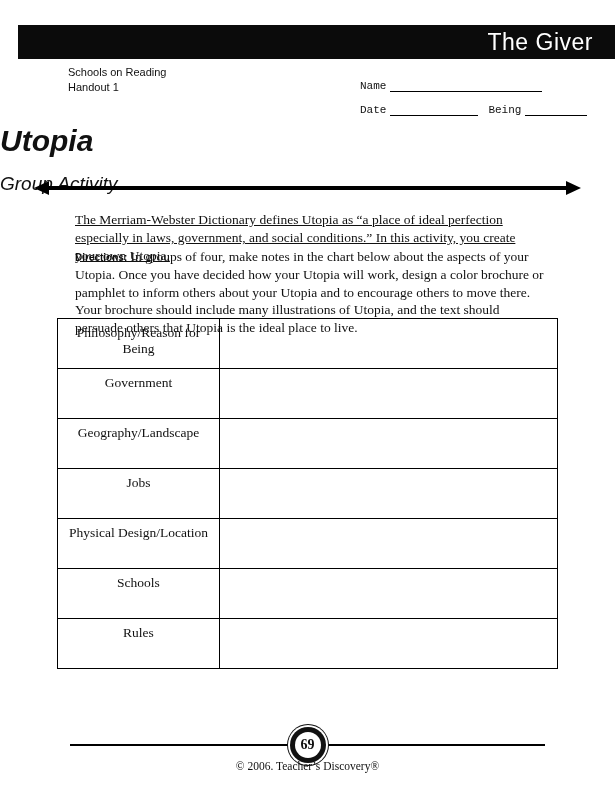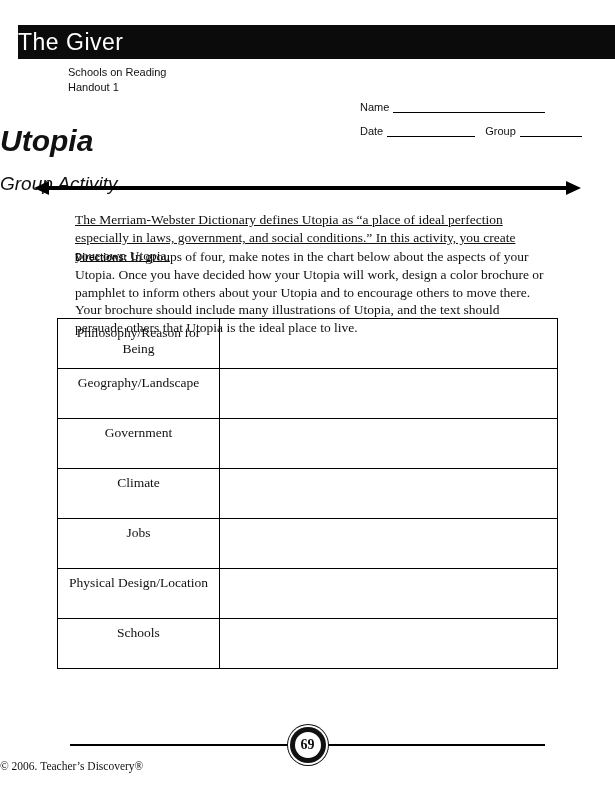--- a/index.html
+++ b/index.html
@@ -2,33 +2,33 @@
 <html><head>
 <meta charset="utf-8">
 <style>
   * { margin: 0; padding: 0; box-sizing: border-box; }
   html, body { width: 615px; height: 800px; background: #ffffff; }
   body { position: relative; font-family: "Liberation Serif", serif; color: #111; overflow: hidden; }
 
   .banner {
     position: absolute; top: 25px; left: 18px; right: 0; height: 34px;
     background: #0b0b0b; color: #ffffff;
-    display: flex; align-items: center; justify-content: flex-start;
+    display: flex; align-items: center; justify-content: flex-end;
     padding-right: 22px;
     font-family: "Liberation Sans", sans-serif;
     font-size: 23px; letter-spacing: 0.5px;
   }
 
   .handout-info {
     position: absolute; top: 65px; left: 68px;
     font-family: "Liberation Sans", sans-serif;
     font-size: 11px; line-height: 1.35;
   }
 
-  .namedate { position: absolute; left: 360px; font-family: Liberation Sans, sans-serif; font-size: 11px; margin-top: 21px; }
+  .namedate { position: absolute; left: 360px; font-family: Liberation Mono, monospace; font-size: 11px; }
   .namedate .blank { display: inline-block; border-bottom: 1px solid #000; height: 11px; vertical-align: bottom; margin-left: 4px; }
   .name-row { top: 80px; }
   .date-row { top: 104px; }
   .blank-name { width: 152px; }
   .blank-date { width: 88px; margin-right: 10px; }
   .blank-hour { width: 62px; }
 
   .title-block { position: absolute; top: 124px; left: 0; width: 100%; }
   .title-main {
     font-family: "Liberation Sans", sans-serif;
@@ -77,41 +77,41 @@
     padding-left: 32px;
   }
   .page-badge .inner {
     position: absolute; top: 5px; left: 5px; right: 5px; bottom: 5px;
     background: #fff; border-radius: 50%;
     display: flex; align-items: center; justify-content: center;
     font-family: "Liberation Serif", serif; font-weight: bold; font-size: 14px; color: #111;
   }
   .copyright {
     position: absolute; top: 760px; left: 0; width: 100%;
-    font-size: 11.5px;
+    text-align: center; font-size: 11.5px;
   }
 </style>
 </head>
 <body>
 
 <div class="banner">
   <span>The Giver</span>
 </div>
 
 <div class="handout-info">
   <div>Schools on Reading</div>
   <div>Handout 1</div>
 </div>
 
 <div class="namedate name-row">
   <span>Name</span><span class="blank blank-name"></span>
 </div>
 
 <div class="namedate date-row">
-  <span>Date</span><span class="blank blank-date"></span><span>Group</span><span class="blank blank-hour"></span>
+  <span>Date</span><span class="blank blank-date"></span><span>Being</span><span class="blank blank-hour"></span>
 </div>
 
 <div class="title-block">
   <div class="title-main">Utopia</div>
   <div class="title-sub">Group Activity</div>
 </div>
 
 <div class="arrow-rule">
   <span class="head head-left"></span>
   <span class="line"></span>
@@ -125,41 +125,41 @@
   <span>In groups of four, make notes in the chart below about the aspects of your Utopia. Once you have decided how your Utopia will work, design a color brochure or pamphlet to inform others about your Utopia and to encourage others to move there. Your brochure should include many illustrations of Utopia, and the text should persuade others that Utopia is the ideal place to live.</span>
 </p>
 
 <table class="chart">
   <tbody>
     <tr>
       <td class="label-cell">Philosophy/Reason for Being</td>
       <td class="blank-cell"></td>
     </tr>
     <tr>
-      <td class="label-cell">Geography/Landscape</td>
-      <td class="blank-cell"></td>
-    </tr>
-    <tr>
       <td class="label-cell">Government</td>
       <td class="blank-cell"></td>
     </tr>
     <tr>
-      <td class="label-cell">Climate</td>
+      <td class="label-cell">Geography/Landscape</td>
       <td class="blank-cell"></td>
     </tr>
     <tr>
       <td class="label-cell">Jobs</td>
       <td class="blank-cell"></td>
     </tr>
     <tr>
       <td class="label-cell">Physical Design/Location</td>
       <td class="blank-cell"></td>
     </tr>
     <tr>
       <td class="label-cell">Schools</td>
+      <td class="blank-cell"></td>
+    </tr>
+    <tr>
+      <td class="label-cell">Rules</td>
       <td class="blank-cell"></td>
     </tr>
   </tbody>
 </table>
 
 <div class="footer-rule"></div>
 
 <div class="page-badge">
   <div class="inner">
     <span>69</span>

